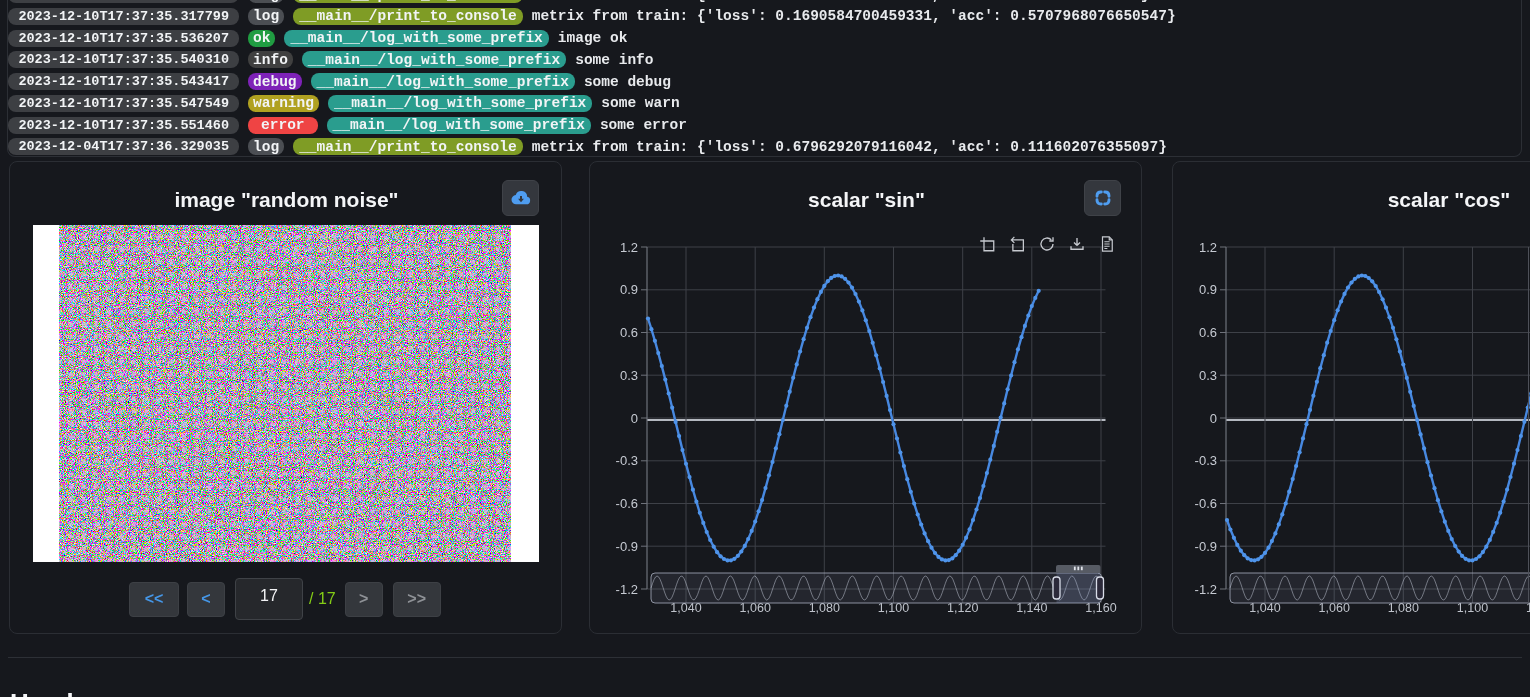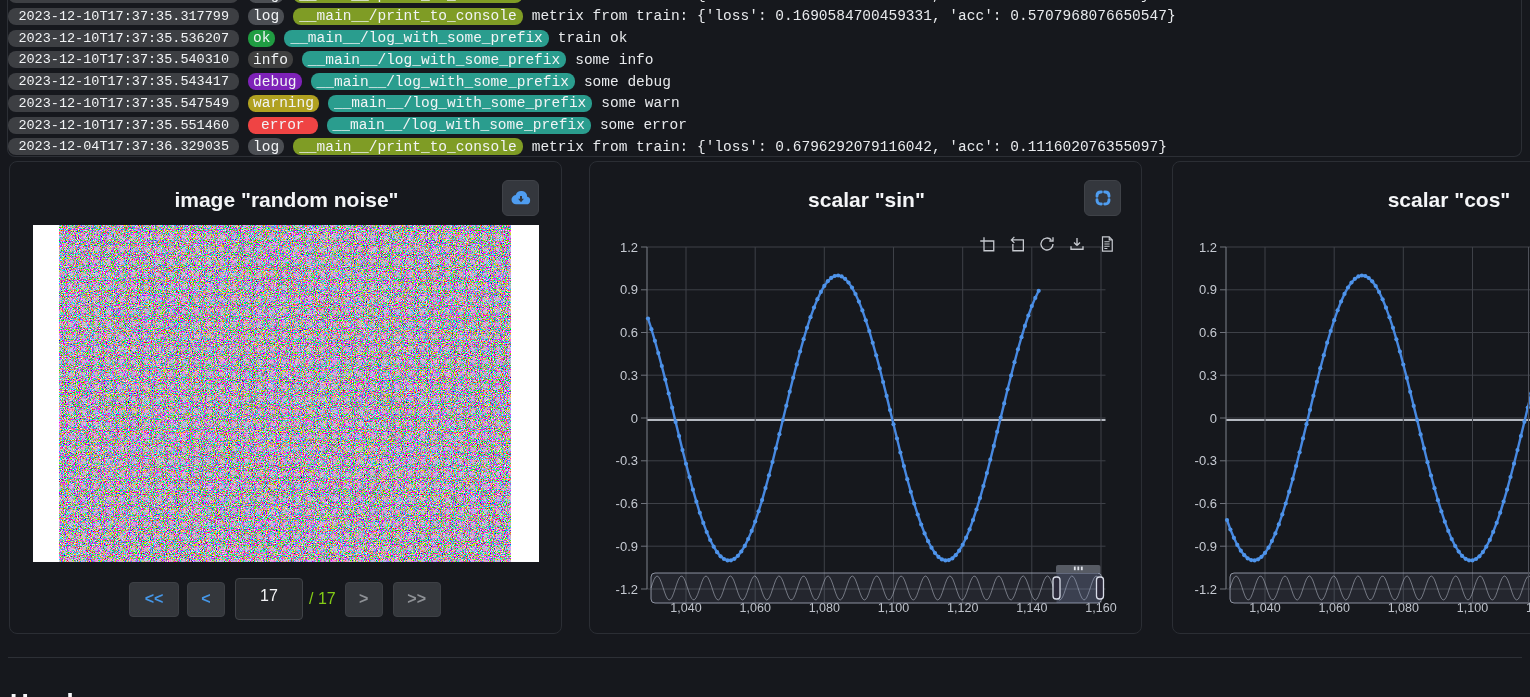--- a/index.html
+++ b/index.html
@@ -1,20 +1,20 @@
 <!DOCTYPE html>
 <html><head><meta charset="utf-8"><title>x</title>
 <style>
 * { margin:0; padding:0; box-sizing:border-box; }
 html,body { width:1530px; height:697px; overflow:hidden; background:#16181d;
   font-family:"Liberation Sans", sans-serif; }
 .logbox { position:absolute; left:7px; top:-20px; width:1515px; height:177px;
   border:1px solid #2c2f35; border-top:none; border-radius:0 0 8px 8px; }
 .lrow { position:absolute; left:0; height:21.7px; display:flex; align-items:center;
-  font-family:"Liberation Mono", monospace; font-size:14.5px; font-weight:normal; white-space:pre; }
+  font-family:"Liberation Mono", monospace; font-size:14.5px; font-weight:bold; white-space:pre; }
 .b { display:inline-flex; align-items:center; height:17px; border-radius:8px;
   color:#f2f4f6; margin-right:9px; }
 .b.ts { background:#3d3f43; padding:0 10px; font-size:13.5px; }
 .msg { color:#e8eaed; }
 .card { position:absolute; top:161px; height:473px; width:553px;
   border:1px solid #2b2e34; border-radius:8px; background:#16181d; }
 .ctitle { position:absolute; top:26px; width:553px; text-align:center;
   font-size:21px; font-weight:bold; color:#f4f5f7; }
 .cbtn { position:absolute; top:18px; width:37px; height:36px; background:#34373d; border:1px solid #3f4248;
   border-radius:6px; display:flex; align-items:center; justify-content:center; }
@@ -26,21 +26,21 @@
 .pbtn.dis { color:#8e9196; }
 .pinput { height:42px; width:68px; background:#26282c; border:1px solid #3f4247;
   border-radius:4px; color:#f2f3f5; font-size:16px; text-align:center; line-height:33px; }
 .ptext { color:#84cc16; font-size:16px; }
 </style></head>
 <body>
 <div class="logbox"></div>
 <div style="position:absolute;left:8.4px;top:0;width:1513px;height:157px;">
 <div class="lrow" style="top:-16.06px"><span class="b ts">2023-12-10T17:37:35.287611</span><span class="b" style="background:#4b4e53;padding:0 5px">log</span><span class="b" style="background:#7f9c25;padding:0 6px">__main__/print_to_console</span><span class="msg">metrix from train: {'loss': 0.8640971516832523, 'acc': 0.8546072042644}</span></div>
 <div class="lrow" style="top:5.65px"><span class="b ts">2023-12-10T17:37:35.317799</span><span class="b" style="background:#4b4e53;padding:0 5px">log</span><span class="b" style="background:#7f9c25;padding:0 6px">__main__/print_to_console</span><span class="msg">metrix from train: {'loss': 0.1690584700459331, 'acc': 0.5707968076650547}</span></div>
-<div class="lrow" style="top:27.36px"><span class="b ts">2023-12-10T17:37:35.536207</span><span class="b" style="background:#209d42;padding:0 5px">ok</span><span class="b" style="background:#2a9d8e;padding:0 6px">__main__/log_with_some_prefix</span><span class="msg">train ok</span></div>
+<div class="lrow" style="top:27.36px"><span class="b ts">2023-12-10T17:37:35.536207</span><span class="b" style="background:#209d42;padding:0 5px">ok</span><span class="b" style="background:#2a9d8e;padding:0 6px">__main__/log_with_some_prefix</span><span class="msg">image ok</span></div>
 <div class="lrow" style="top:49.07px"><span class="b ts">2023-12-10T17:37:35.540310</span><span class="b" style="background:#404040;padding:0 5px">info</span><span class="b" style="background:#2a9d8e;padding:0 6px">__main__/log_with_some_prefix</span><span class="msg">some info</span></div>
 <div class="lrow" style="top:70.78px"><span class="b ts">2023-12-10T17:37:35.543417</span><span class="b" style="background:#7e22b8;padding:8px 5px">debug</span><span class="b" style="background:#2a9d8e;padding:0 6px">__main__/log_with_some_prefix</span><span class="msg">some debug</span></div>
 <div class="lrow" style="top:92.49px"><span class="b ts">2023-12-10T17:37:35.547549</span><span class="b" style="background:#b0a121;padding:6px 5px">warning</span><span class="b" style="background:#2a9d8e;padding:0 6px">__main__/log_with_some_prefix</span><span class="msg">some warn</span></div>
 <div class="lrow" style="top:114.20px"><span class="b ts">2023-12-10T17:37:35.551460</span><span class="b" style="background:#ef4444;padding:0 13px">error</span><span class="b" style="background:#2a9d8e;padding:0 6px">__main__/log_with_some_prefix</span><span class="msg">some error</span></div>
 <div class="lrow" style="top:135.91px"><span class="b ts">2023-12-04T17:37:36.329035</span><span class="b" style="background:#4b4e53;padding:0 5px">log</span><span class="b" style="background:#7f9c25;padding:0 6px">__main__/print_to_console</span><span class="msg">metrix from train: {'loss': 0.6796292079116042, 'acc': 0.111602076355097}</span></div>
 </div>
 
 <div class="card" style="left:9px">
   <div class="ctitle">image "random noise"</div>
   <div class="cbtn" style="left:492px">

